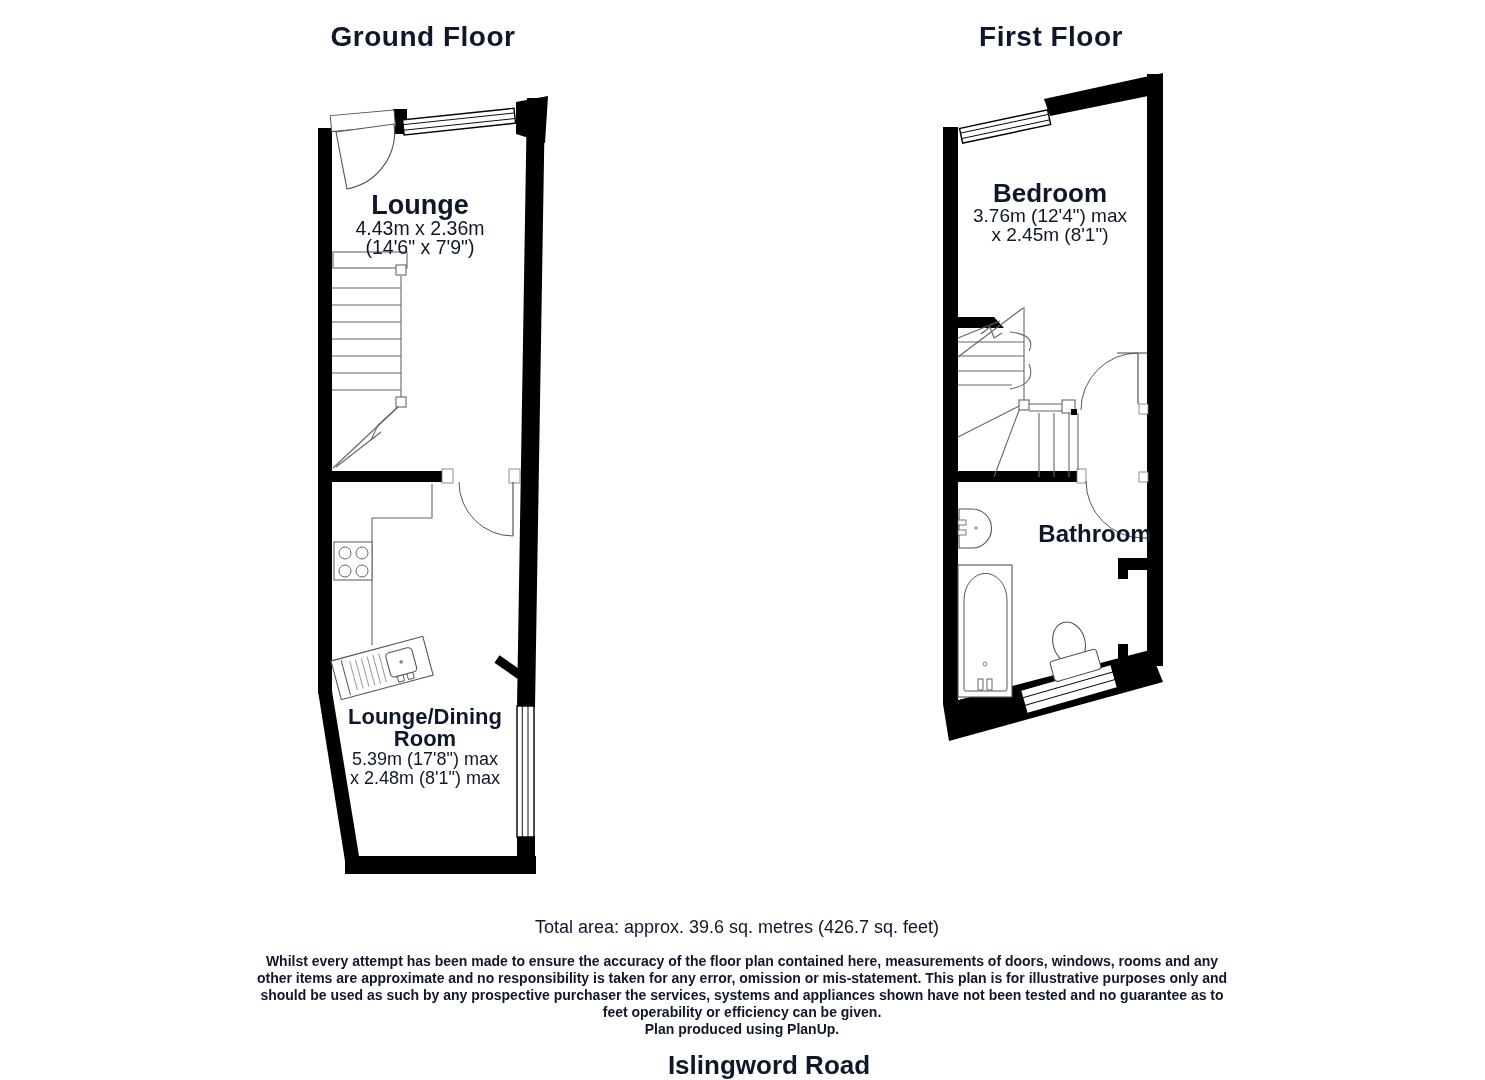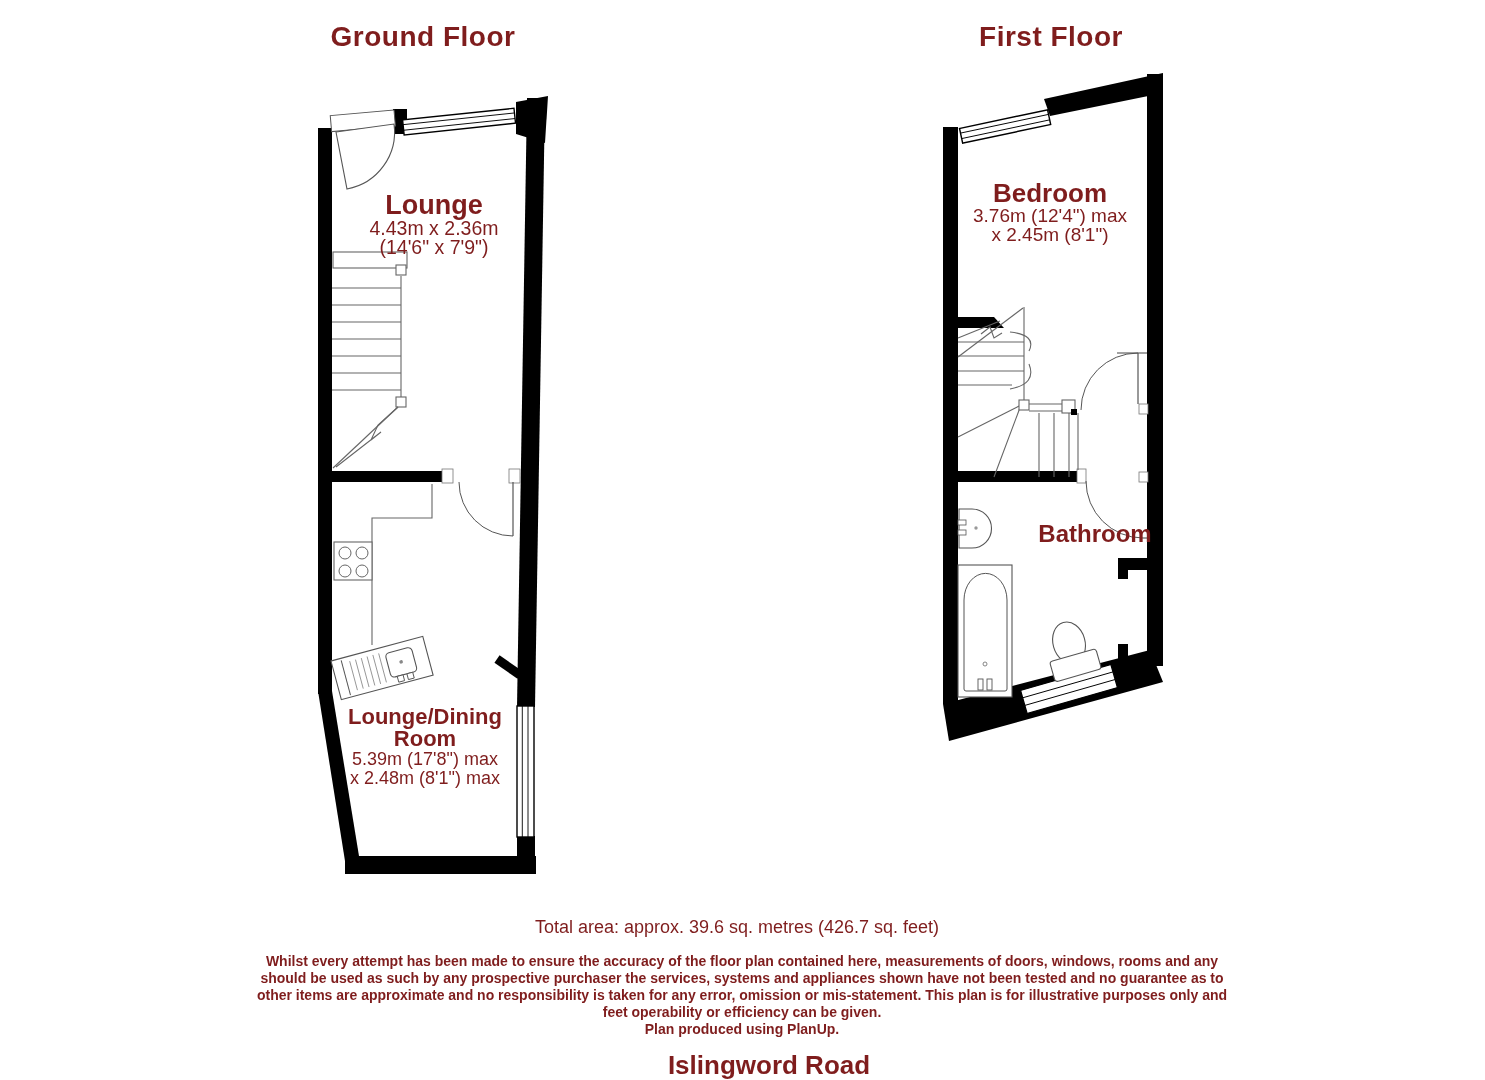--- a/index.html
+++ b/index.html
@@ -1,18 +1,18 @@
 <!DOCTYPE html>
 <html><head>
 <meta charset="utf-8">
 <style>
   html,body{margin:0;padding:0;background:#ffffff;}
   .page{
     position:relative;width:1485px;height:1080px;background:#ffffff;
-    font-family:"Liberation Sans",sans-serif;color:#7f1d1d;overflow:hidden;
+    font-family:"Liberation Sans",sans-serif;color:#0f172a;overflow:hidden;
   }
   .plan-svg{position:absolute;left:0;top:0;}
   .label{position:absolute;text-align:center;transform:translateX(-50%);white-space:nowrap;}
   .floor-title{font-size:28px;font-weight:bold;letter-spacing:.5px;}
   .room-name{font-weight:bold;display:block;}
   .room-dim{display:block;}
   .lounge .room-name{font-size:27px;line-height:27px;}
   .lounge .room-dim{font-size:19.5px;line-height:19px;}
   .kitchen .room-name{font-size:22px;line-height:22px;}
   .kitchen .room-dim{font-size:18px;line-height:19px;}
@@ -170,21 +170,21 @@
     <g transform="rotate(-16 1074 660)">
       <ellipse cx="1074" cy="642" rx="16" ry="21" fill="#fff" stroke="#555" stroke-width="1.1"></ellipse>
       <rect x="1050" y="655" width="48" height="21" rx="3" fill="#fff" stroke="#555" stroke-width="1.1"></rect>
     </g>
   </g>
 </svg>
 
   <div class="label floor-title" style="left:423px;top:21px;">Ground Floor</div>
   <div class="label floor-title" style="left:1051px;top:21px;">First Floor</div>
 
-  <div class="label lounge" style="left:434px;top:192px;">
+  <div class="label lounge" style="left:420px;top:192px;">
     <span class="room-name">Lounge</span>
     <span class="room-dim">4.43m x 2.36m</span>
     <span class="room-dim">(14'6" x 7'9")</span>
   </div>
 
   <div class="label kitchen" style="left:425px;top:706px;">
     <span class="room-name">Lounge/Dining</span>
     <span class="room-name">Room</span>
     <span class="room-dim">5.39m (17'8") max</span>
     <span class="room-dim">x 2.48m (8'1") max</span>
@@ -195,21 +195,21 @@
     <span class="room-dim">3.76m (12'4") max</span>
     <span class="room-dim">x 2.45m (8'1")</span>
   </div>
 
   <div class="label bathroom-label" style="left:1052px;top:520px;">Bathroom</div>
 
   <div class="label total-area" style="left:737px;top:917px;">Total area: approx. 39.6 sq. metres (426.7 sq. feet)</div>
 
   <div class="label disclaimer" style="left:742px;top:953px;">
     <span>Whilst every attempt has been made to ensure the accuracy of the floor plan contained here, measurements of doors, windows, rooms and any</span>
+    <span>other items are approximate and no responsibility is taken for any error, omission or mis-statement. This plan is for illustrative purposes only and</span>
     <span>should be used as such by any prospective purchaser the services, systems and appliances shown have not been tested and no guarantee as to</span>
-    <span>other items are approximate and no responsibility is taken for any error, omission or mis-statement. This plan is for illustrative purposes only and</span>
     <span>feet operability or efficiency can be given.</span>
     <span class="credit">Plan produced using PlanUp.</span>
   </div>
 
   <div class="label address" style="left:737px;top:1050px;margin-left:32px;">Islingword Road</div>
 
 </div>
 
 </body></html>

